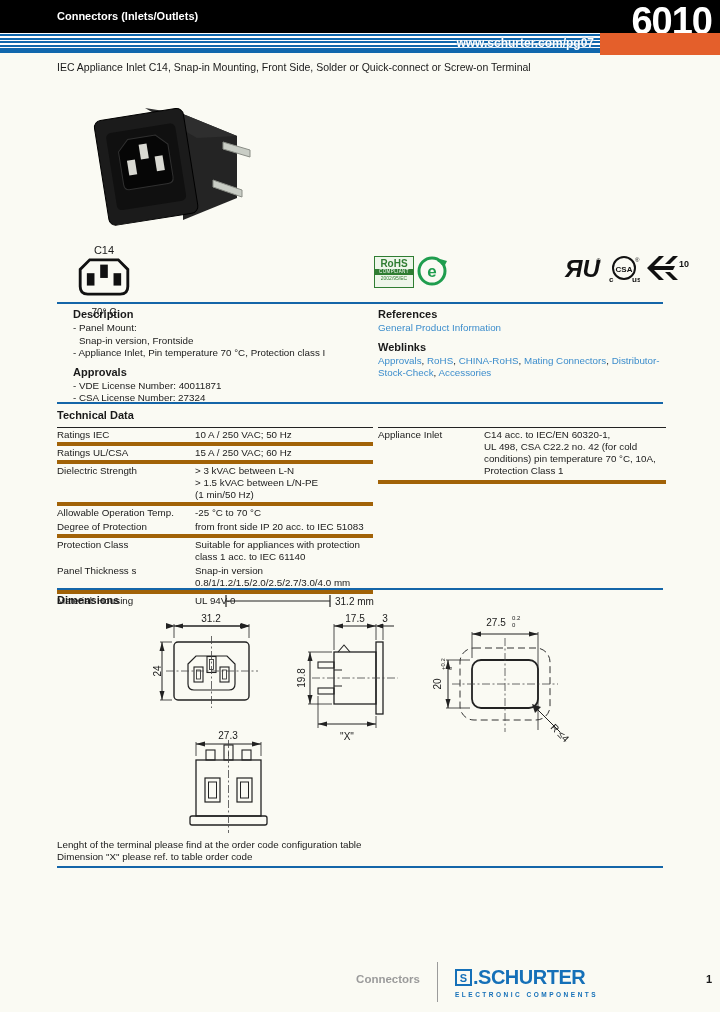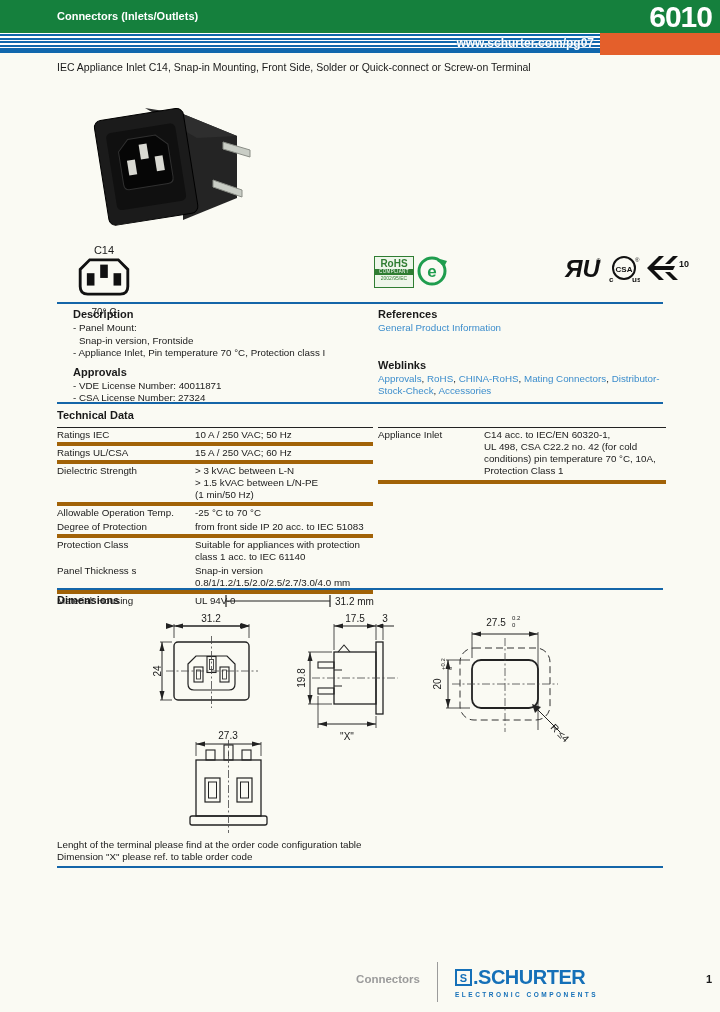--- a/index.html
+++ b/index.html
@@ -1,22 +1,22 @@
 <!DOCTYPE html>
 <html><head>
 <meta charset="utf-8">
 <style>
   html,body{margin:0;padding:0;}
   body{width:720px;height:1012px;position:relative;background:#fafaf3;
        font-family:"Liberation Sans", sans-serif;color:#1a1a1a;overflow:hidden;}
   .abs{position:absolute;}
   
-  #topbar{left:0;top:0;width:720px;height:33px;background:#15803d;text-align:center;}
+  #topbar{left:0;top:0;width:720px;height:33px;background:#000000;text-align:center;}
   #category{left:57px;top:10px;color:#fff;font-size:11px;font-weight:bold;}
-  #partnum{right:8px;top:0px;color:#fff;font-size:30px;font-weight:bold;letter-spacing:-1px;}
+  #partnum{right:8px;top:0px;color:#fff;font-size:38px;font-weight:bold;letter-spacing:-1px;}
   #stripes{left:0;top:33px;width:720px;height:18px;
     background:repeating-linear-gradient(180deg,#fff 0 1.5px,#1067ad 1.5px 3.5px);}
   #stripe-thick{left:0;top:50px;width:720px;height:3px;background:#1067ad;}
   #orangeblock{left:600px;top:33px;width:120px;height:22px;background:#e45f2b;z-index:3;}
   #urlbar{right:126px;top:36px;color:#fff;font-size:12px;font-weight:bold;z-index:4;
     text-shadow:0 0 2px rgba(16,103,173,.9);}
   #subtitle{left:57px;top:61px;font-size:10.5px;text-align:center;}
   
   .h1{font-size:11px;font-weight:bold;margin:0 0 2px 0;}
   .bodytext{font-size:9.8px;line-height:12.5px;white-space:nowrap;}
@@ -132,21 +132,21 @@
   <div class="bodytext indent">Snap-in version, Frontside</div>
   <div class="bodytext">- Appliance Inlet, Pin temperature 70 °C, Protection class I</div>
   <div class="h1" style="margin-top:6px">Approvals</div>
   <div class="bodytext">- VDE License Number: 40011871</div>
   <div class="bodytext">- CSA License Number: 27324</div>
 </div>
 
 <div class="abs" style="left:378px;top:308px;width:296px;">
   <div class="h1">References</div>
   <div class="bodytext"><a href="#" class="weblink">General Product Information</a></div>
-  <div class="h1" style="margin-top:24px">Weblinks</div>
+  <div class="h1" style="margin-top:6px">Weblinks</div>
   <div class="bodytext" style="white-space:normal;width:296px;"><a href="#" class="weblink">Approvals</a>, <a href="#" class="weblink">RoHS</a>, <a href="#" class="weblink">CHINA-RoHS</a>, <a href="#" class="weblink">Mating Connectors</a>, <a href="#" class="weblink">Distributor-Stock-Check</a>, <a href="#" class="weblink">Accessories</a></div>
 </div>
 
 <div class="abs divider" style="left:57px;top:402px;width:606px;"></div>
 <div class="abs h1" style="left:57px;top:409px;">Technical Data</div>
 
 <div class="abs ttable topline" style="left:57px;top:427px;width:316px;">
   <div class="trow bb">
     <div class="lbl">Ratings IEC</div>
     <div class="val">

